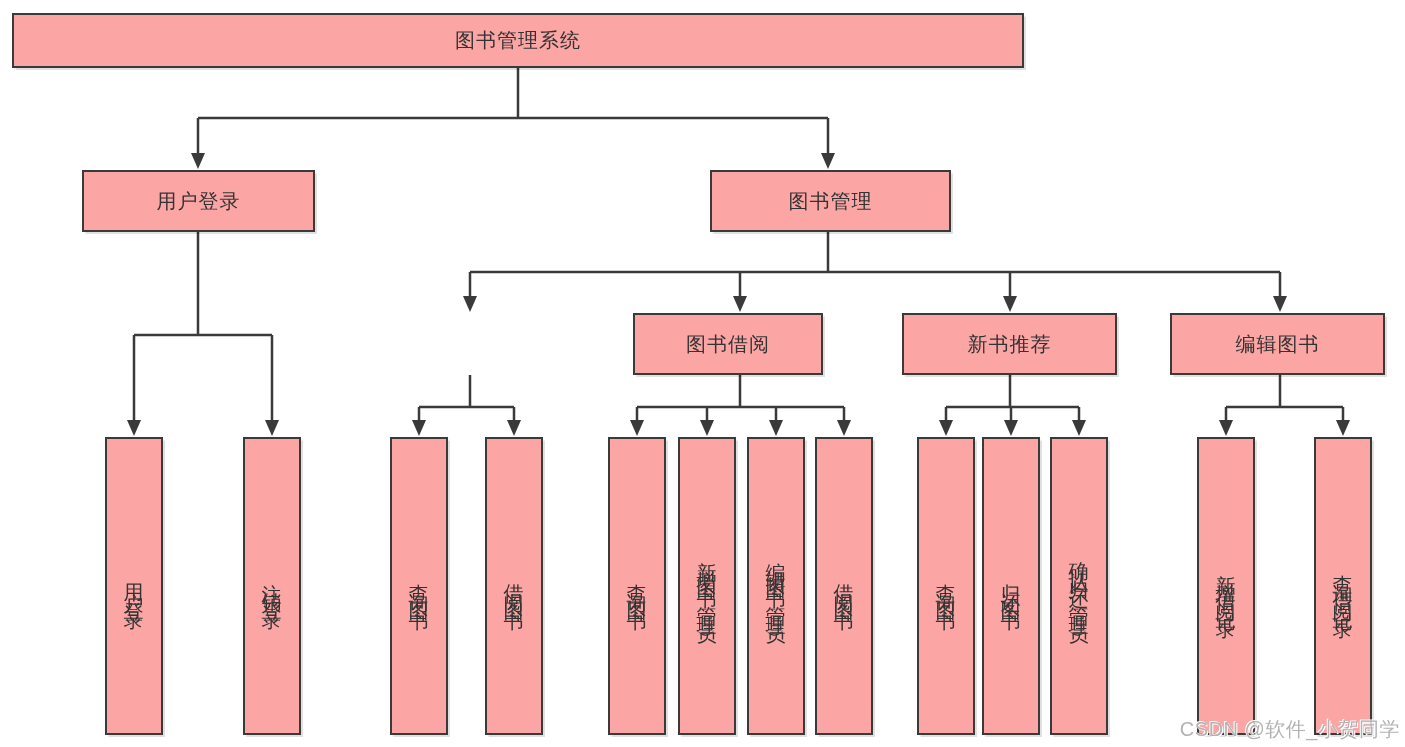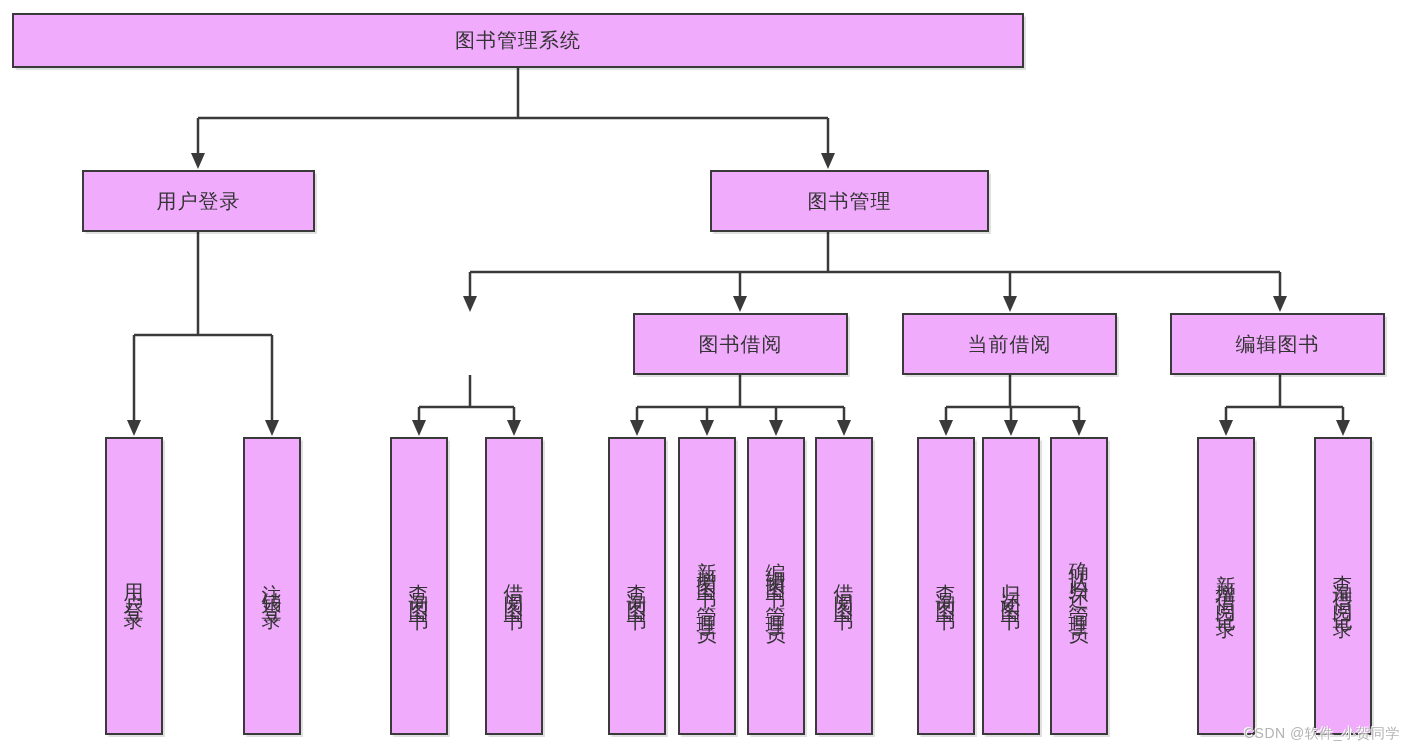--- a/index.html
+++ b/index.html
@@ -30,21 +30,21 @@
     fill: none;
     stroke: var(--line);
     stroke-width: 2.5;
   }
   svg.wires .ah {
     fill: var(--line);
     stroke: none;
   }
   .box {
     position: absolute;
-    background: #f0abfc;
+    background: #fca5a5;
     border: 2px solid var(--box-border);
     color: var(--text);
     display: flex;
     align-items: center;
     justify-content: center;
     box-shadow: 1.5px 1.5px 1px rgba(0,0,0,0.12);
   }
   .hbox {
     font-size: 20px;
     letter-spacing: 1px;
@@ -64,21 +64,21 @@
     font-size: 20px;
     letter-spacing: 9px;
     line-height: 1;
     color: var(--text);
     white-space: nowrap;
   }
   .watermark {
     position: absolute;
     right: 5px;
     bottom: 4px;
-    font-size: 14px;
+    font-size: 20px;
     color: var(--watermark);
     text-shadow: 1px 1px 0 #ffffff, -1px -1px 0 #ffffff;
     z-index: 10;
     letter-spacing: 0.5px;
   }
 </style>
 </head>
 <body>
 
 <div class="canvas">
@@ -112,24 +112,24 @@
                          M1004,420 L1018,420 L1011,436 Z
                          M1072,420 L1086,420 L1079,436 Z
                          M1219,420 L1233,420 L1226,436 Z
                          M1336,420 L1350,420 L1343,436 Z"></path>
     </g>
   </svg>
 
   <div class="box hbox root-box" style="left:12px; top:13px; width:1012px;">图书管理系统</div>
 
   <div class="box hbox" style="left:82px; top:170px; width:233px;">用户登录</div>
-  <div class="box hbox" style="left:710px; top:170px; width:279px;">图书管理</div>
+  <div class="box hbox" style="left:710px; top:170px; width:241px;">图书管理</div>
 
-  <div class="box hbox" style="left:633px; top:313px; width:215px;">图书借阅</div>
-  <div class="box hbox" style="left:902px; top:313px; width:215px;">当前借阅</div>
+  <div class="box hbox" style="left:633px; top:313px; width:190px;">图书借阅</div>
+  <div class="box hbox" style="left:902px; top:313px; width:215px;">新书推荐</div>
   <div class="box hbox" style="left:1170px; top:313px; width:215px;">编辑图书</div>
 
   <div class="box vbox" style="left:105px;">
     <span class="vtext">用户登录</span>
   </div>
   <div class="box vbox" style="left:243px;">
     <span class="vtext">注销登录</span>
   </div>
   <div class="box vbox" style="left:390px;">
     <span class="vtext">查询图书</span>

